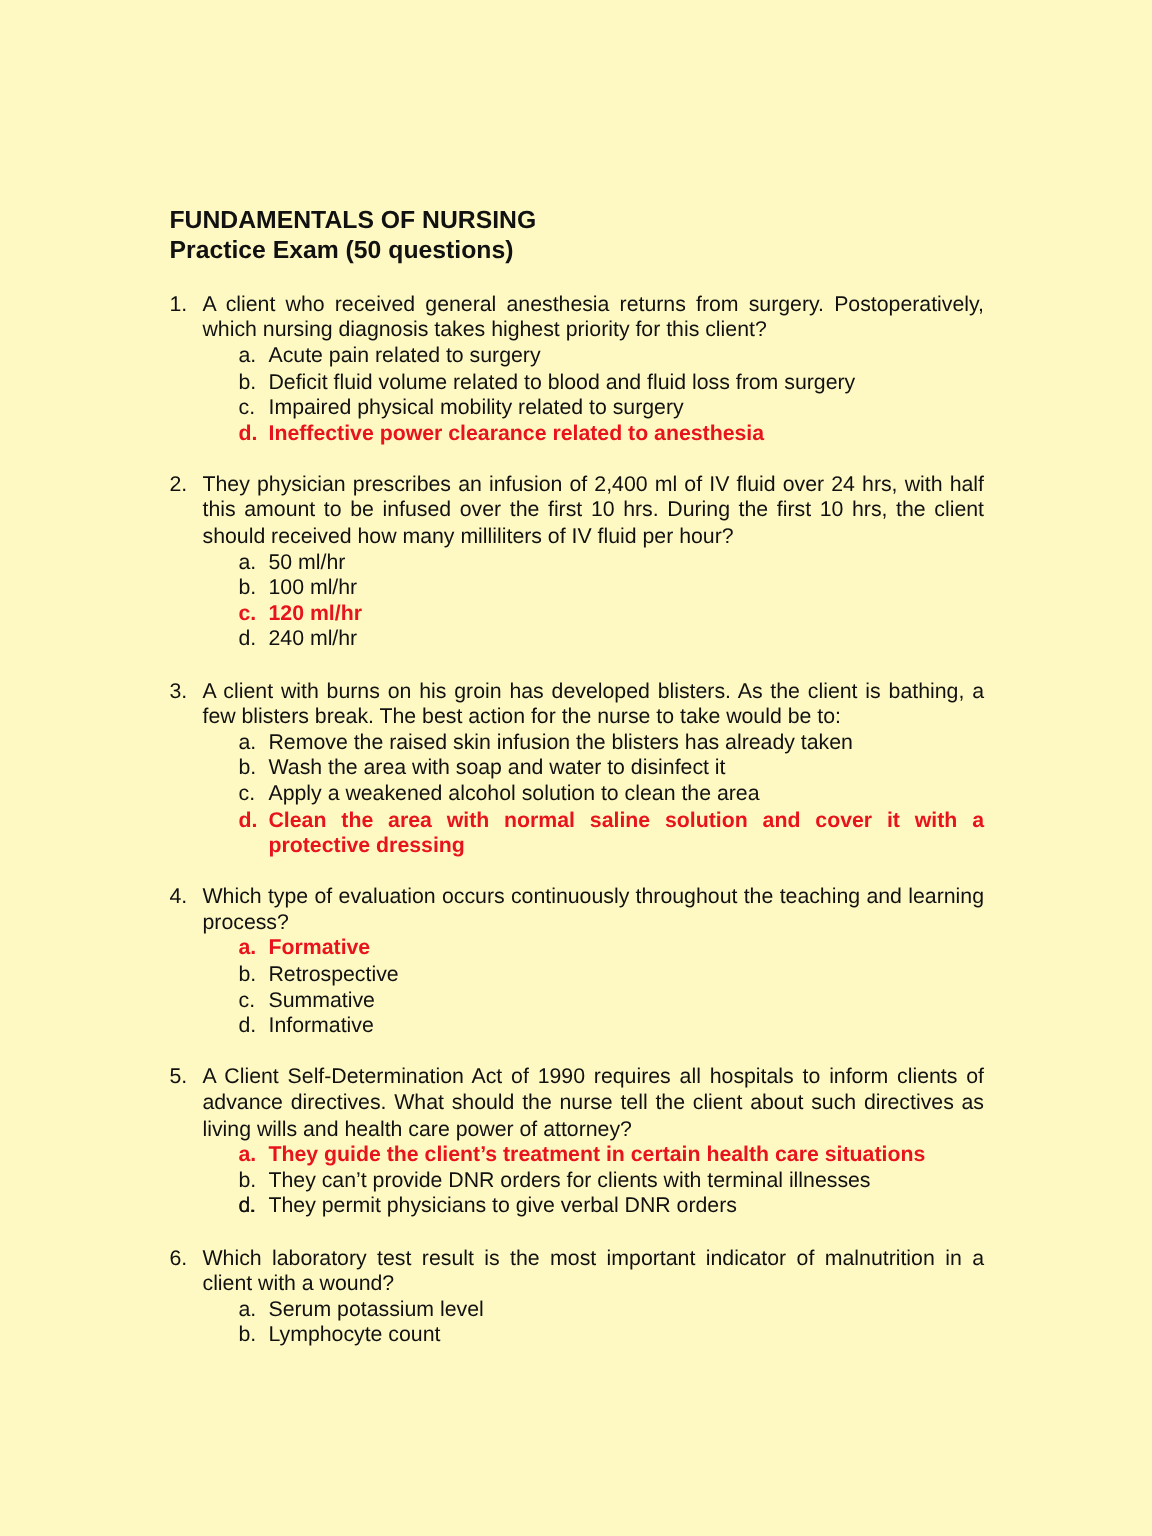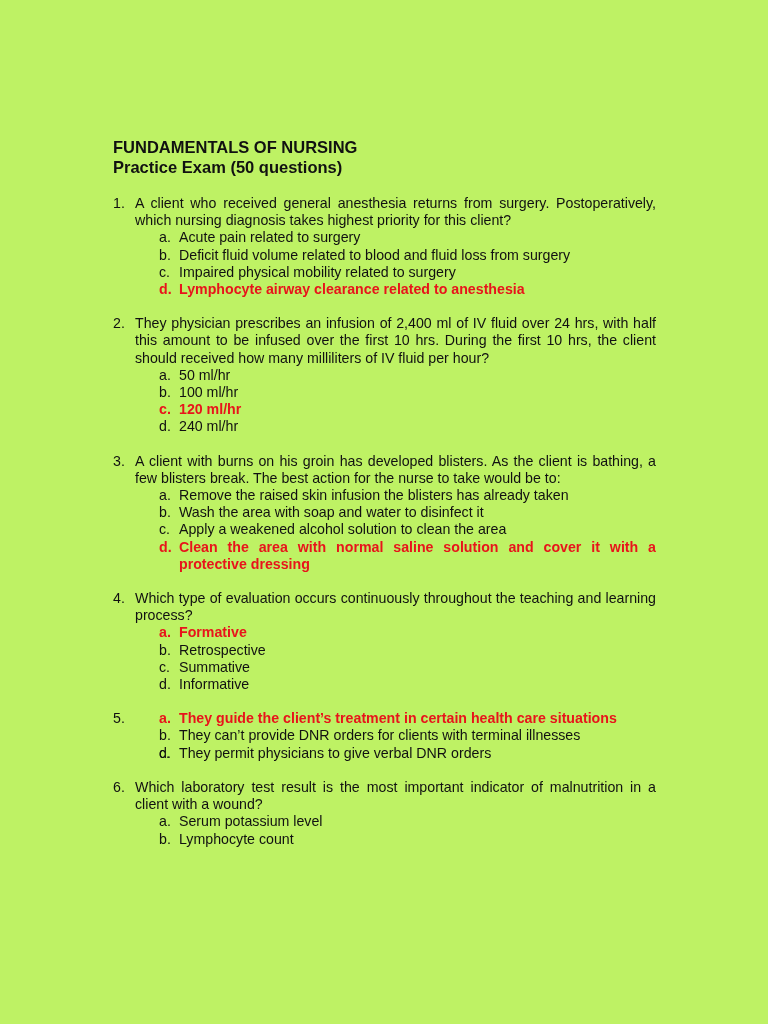--- a/index.html
+++ b/index.html
@@ -1,18 +1,18 @@
 <!DOCTYPE html>
 <html><head>
 <meta charset="utf-8">
 <style>
   html, body { margin: 0; padding: 0; background: #ffffff; }
   body { width: 768px; height: 1024px; overflow: hidden; position: relative;
          font-family: "Liberation Sans", sans-serif; color: #111111; }
-  .page { position: absolute; left: 0; top: 0; width: 768px; height: 1024px; background: #bef264; }
+  .page { position: absolute; left: 0; top: 0; width: 768px; height: 1024px; background: #fef9c3; }
   .content { position: absolute; left: 113px; top: 137px; width: 543px; }
   .title { font-weight: bold; font-size: 16.5px; line-height: 20px; margin: 0; }
   .questions { list-style: none; margin: 18px 0 0 0; padding: 0; }
   .q { position: relative; padding-left: 22px; margin-bottom: 17px; font-size: 14.2px; line-height: 17.2px; }
   .q-num { position: absolute; left: 0; top: 0; }
   .q-text { text-align: justify; text-align-last: left; }
   .opts { list-style: none; margin: 0; padding: 0 0 0 24px; }
   .opt { position: relative; padding-left: 20px; text-align: justify; text-align-last: left; }
   .opt-letter { position: absolute; left: 0; top: 0; }
   .opt.correct { color: #e8141b; font-weight: bold; }
@@ -27,21 +27,21 @@
       <span>Practice Exam (50 questions)</span>
     </h1>
     <ol class="questions" id="questions">
         <li class="q">
     <span class="q-num">1.</span>
     <div class="q-text">A client who received general anesthesia returns from surgery. Postoperatively, which nursing diagnosis takes highest priority for this client?</div>
     <ul class="opts">
             <li class="opt"><span class="opt-letter">a.</span><span>Acute pain related to surgery</span></li>
             <li class="opt"><span class="opt-letter">b.</span><span>Deficit fluid volume related to blood and fluid loss from surgery</span></li>
             <li class="opt"><span class="opt-letter">c.</span><span>Impaired physical mobility related to surgery</span></li>
-            <li class="opt correct"><span class="opt-letter">d.</span><span>Lymphocyte airway clearance related to anesthesia</span></li>
+            <li class="opt correct"><span class="opt-letter">d.</span><span>Ineffective power clearance related to anesthesia</span></li>
           </ul>
   </li>
         <li class="q">
     <span class="q-num">2.</span>
     <div class="q-text">They physician prescribes an infusion of 2,400 ml of IV fluid over 24 hrs, with half this amount to be infused over the first 10 hrs. During the first 10 hrs, the client should received how many milliliters of IV fluid per hour?</div>
     <ul class="opts">
             <li class="opt"><span class="opt-letter">a.</span><span>50 ml/hr</span></li>
             <li class="opt"><span class="opt-letter">b.</span><span>100 ml/hr</span></li>
             <li class="opt correct"><span class="opt-letter">c.</span><span>120 ml/hr</span></li>
             <li class="opt"><span class="opt-letter">d.</span><span>240 ml/hr</span></li>
@@ -62,20 +62,21 @@
     <div class="q-text">Which type of evaluation occurs continuously throughout the teaching and learning process?</div>
     <ul class="opts">
             <li class="opt correct"><span class="opt-letter">a.</span><span>Formative</span></li>
             <li class="opt"><span class="opt-letter">b.</span><span>Retrospective</span></li>
             <li class="opt"><span class="opt-letter">c.</span><span>Summative</span></li>
             <li class="opt"><span class="opt-letter">d.</span><span>Informative</span></li>
           </ul>
   </li>
         <li class="q">
     <span class="q-num">5.</span>
+    <div class="q-text">A Client Self-Determination Act of 1990 requires all hospitals to inform clients of advance directives. What should the nurse tell the client about such directives as living wills and health care power of attorney?</div>
     <ul class="opts">
             <li class="opt correct"><span class="opt-letter">a.</span><span>They guide the client’s treatment in certain health care situations</span></li>
             <li class="opt"><span class="opt-letter">b.</span><span>They can’t provide DNR orders for clients with terminal illnesses</span></li>
             <li class="opt"><span class="opt-letter">c.</span></li>
             <li class="opt"><span class="opt-letter">d.</span><span>They permit physicians to give verbal DNR orders</span></li>
           </ul>
   </li>
         <li class="q">
     <span class="q-num">6.</span>
     <div class="q-text">Which laboratory test result is the most important indicator of malnutrition in a client with a wound?</div>

